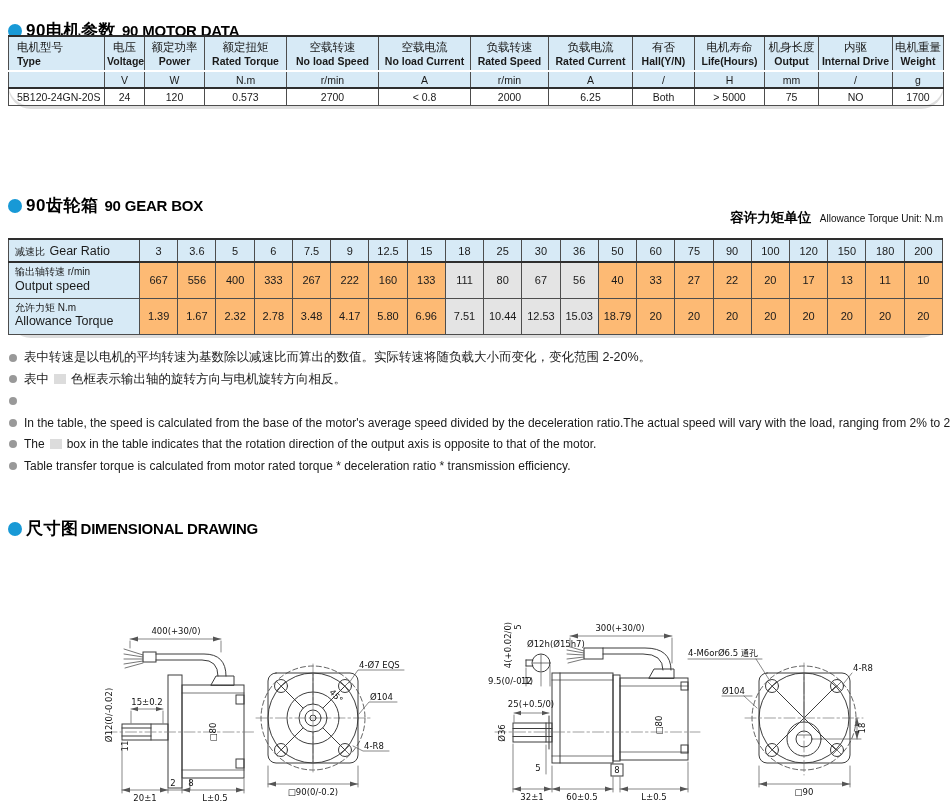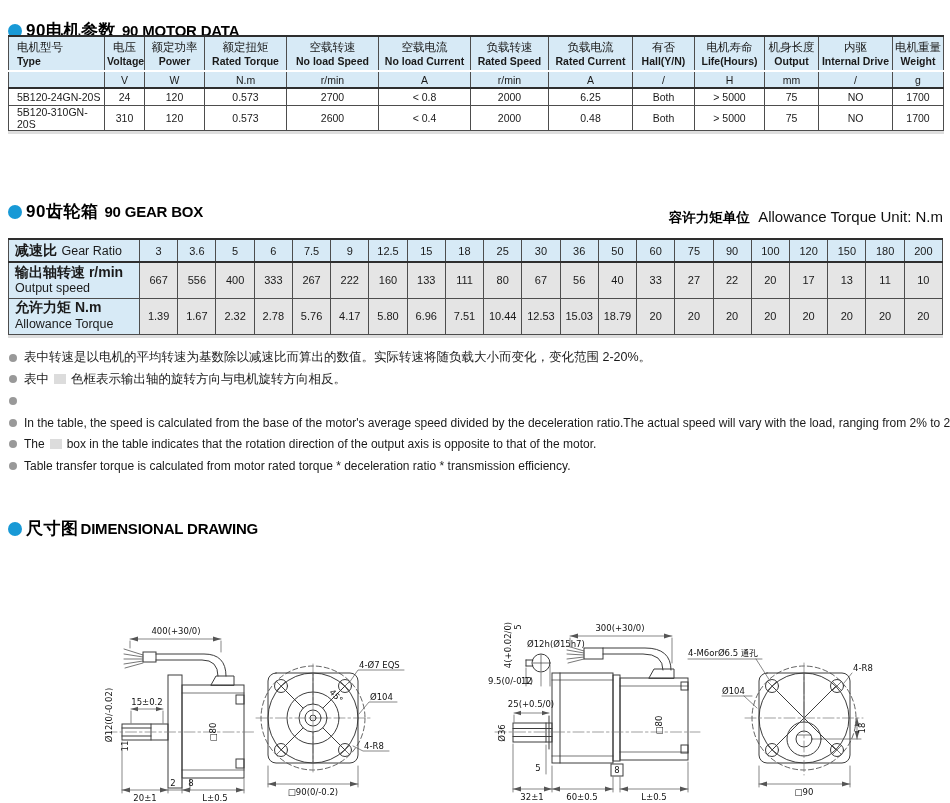--- a/index.html
+++ b/index.html
@@ -7,48 +7,48 @@
     width:950px;height:803px;background:#ffffff;position:relative;overflow:hidden;
     font-family:"Liberation Sans","DejaVu Sans",sans-serif;color:#1a1a1a;
   }
   
   .sec-title{position:absolute;left:8px;display:flex;align-items:center;}
   .dot{width:14px;height:14px;border-radius:50%;background:#1899d6;margin-right:4px;flex:none;}
   .t-cn{font-size:17px;font-weight:700;color:#000;letter-spacing:.5px;}
   .t-en{font-size:15px;font-weight:700;color:#000;margin-left:6px;letter-spacing:-.2px;}
   .t-en.tight{margin-left:2px;}
   
-  table{border-collapse:collapse;table-layout:fixed;}
+  table{border-collapse:collapse;table-layout:fixed;border-radius:23px;}
   .mtable{position:absolute;left:8px;top:35px;width:935px;box-shadow:0 3px 0 #dedede;}
   .mtable th,.mtable td{border:1px solid #4d4d4d;text-align:center;padding:0 2px;overflow:hidden;}
   .mtable thead tr.hname th{
     background:#d7eaf6;height:33px;vertical-align:middle;
     border-top:2px solid #2e2e2e;border-bottom:2px solid #ffffff;
   }
   .cnl{font-size:11.5px;font-weight:400;line-height:1.3;}
   .enl{font-size:10.5px;font-weight:700;line-height:1.2;}
   .mtable tr.hunit th{background:#d7eaf6;height:15px;font-weight:400;font-size:10.5px;border-bottom:2px solid #2e2e2e;}
   .mtable tbody td{height:16px;font-size:10.5px;}
   .mtable .c0{text-align:left;padding-left:8px;}
   
   .gtable{position:absolute;left:8px;top:238px;width:935px;box-shadow:0 3px 0 #dedede;}
   .gtable th,.gtable td{border:1px solid #4d4d4d;text-align:center;padding:0 1px;overflow:hidden;}
   .gtable tr.gr1 th,.gtable tr.gr1 td{border-top:2px solid #2e2e2e;border-bottom:2px solid #2e2e2e;background:#d7eaf6;}
   .gtable tr.gr1{height:23px;}
   .gtable tr.gr2,.gtable tr.gr3{height:36px;}
   .gtable .glabel{background:#d7eaf6;text-align:left;padding-left:6px;font-weight:400;}
-  .glc{font-size:14px;line-height:1.25;font-weight:bold;}
+  .glc{font-size:10px;line-height:1.25;}
   .gle{font-size:12.5px;line-height:1.25;}
   .gtable tr.gr1 td{font-size:11px;}
-  .gtable tr.gr2 td,.gtable tr.gr3 td{font-size:11px;background:#e5e5e5;}
+  .gtable tr.gr2 td,.gtable tr.gr3 td{font-size:11px;background:#fdba74;}
   .gtable td.g{background:#e4e4e4 !important;}
   
   .unit-note{position:absolute;top:208px;right:7px;white-space:nowrap;}
   .un-cn{font-size:13.5px;font-weight:700;color:#000;}
-  .un-en{font-size:15px;font-weight:400;color:#111;margin-left:4px;}
+  .un-en{font-size:10px;font-weight:400;color:#111;margin-left:4px;}
   
   .notes{position:absolute;left:9px;top:347px;}
   .note{display:flex;align-items:center;height:21.6px;white-space:nowrap;}
   .cnnote{font-size:12.5px;}
   .ennote{font-size:12px;}
   .nb{width:8px;height:8px;border-radius:50%;background:#999;margin-right:7px;flex:none;}
   .gbox{display:inline-block;width:12px;height:10px;background:#dcdcdc;margin:0 5px;flex:none;}
   
   .draw{position:absolute;left:0;top:575px;}
   .draw line,.draw path,.draw rect,.draw circle,.draw polygon{stroke:#3c3c3c;fill:none;stroke-width:1;stroke-linecap:round;}
@@ -166,39 +166,24 @@
       <td>2700</td>
       <td>&lt; 0.8</td>
       <td>2000</td>
       <td>6.25</td>
       <td>Both</td>
       <td>&gt; 5000</td>
       <td>75</td>
       <td>NO</td>
       <td>1700</td>
     </tr>
-    <tr>
-      <td class="c0">5B120-310GN-20S</td>
-      <td>310</td>
-      <td>120</td>
-      <td>0.573</td>
-      <td>2600</td>
-      <td>&lt; 0.4</td>
-      <td>2000</td>
-      <td>0.48</td>
-      <td>Both</td>
-      <td>&gt; 5000</td>
-      <td>75</td>
-      <td>NO</td>
-      <td>1700</td>
-    </tr>
   </tbody>
 </table>
 
-<div class="sec-title" style="top:200px;">
+<div class="sec-title" style="top:194px;">
   <span class="dot"></span>
   <span class="t-cn">90齿轮箱</span>
   <span class="t-en">90 GEAR BOX</span>
 </div>
 
 <div class="unit-note">
   <span class="un-cn">容许力矩单位</span>
   <span class="un-en">Allowance Torque Unit: N.m</span>
 </div>
 
@@ -281,21 +266,21 @@
   </tr>
   <tr class="gr3">
     <th class="glabel">
           <div class="glc">允许力矩  N.m</div>
           <div class="gle">Allowance Torque</div>
         </th>
     <td>1.39</td>
     <td>1.67</td>
     <td>2.32</td>
     <td>2.78</td>
-    <td>5.76</td>
+    <td>3.48</td>
     <td>4.17</td>
     <td>5.80</td>
     <td>6.96</td>
     <td class="g">7.51</td>
     <td class="g">10.44</td>
     <td class="g">12.53</td>
     <td class="g">15.03</td>
     <td>18.79</td>
     <td>20</td>
     <td>20</td>

